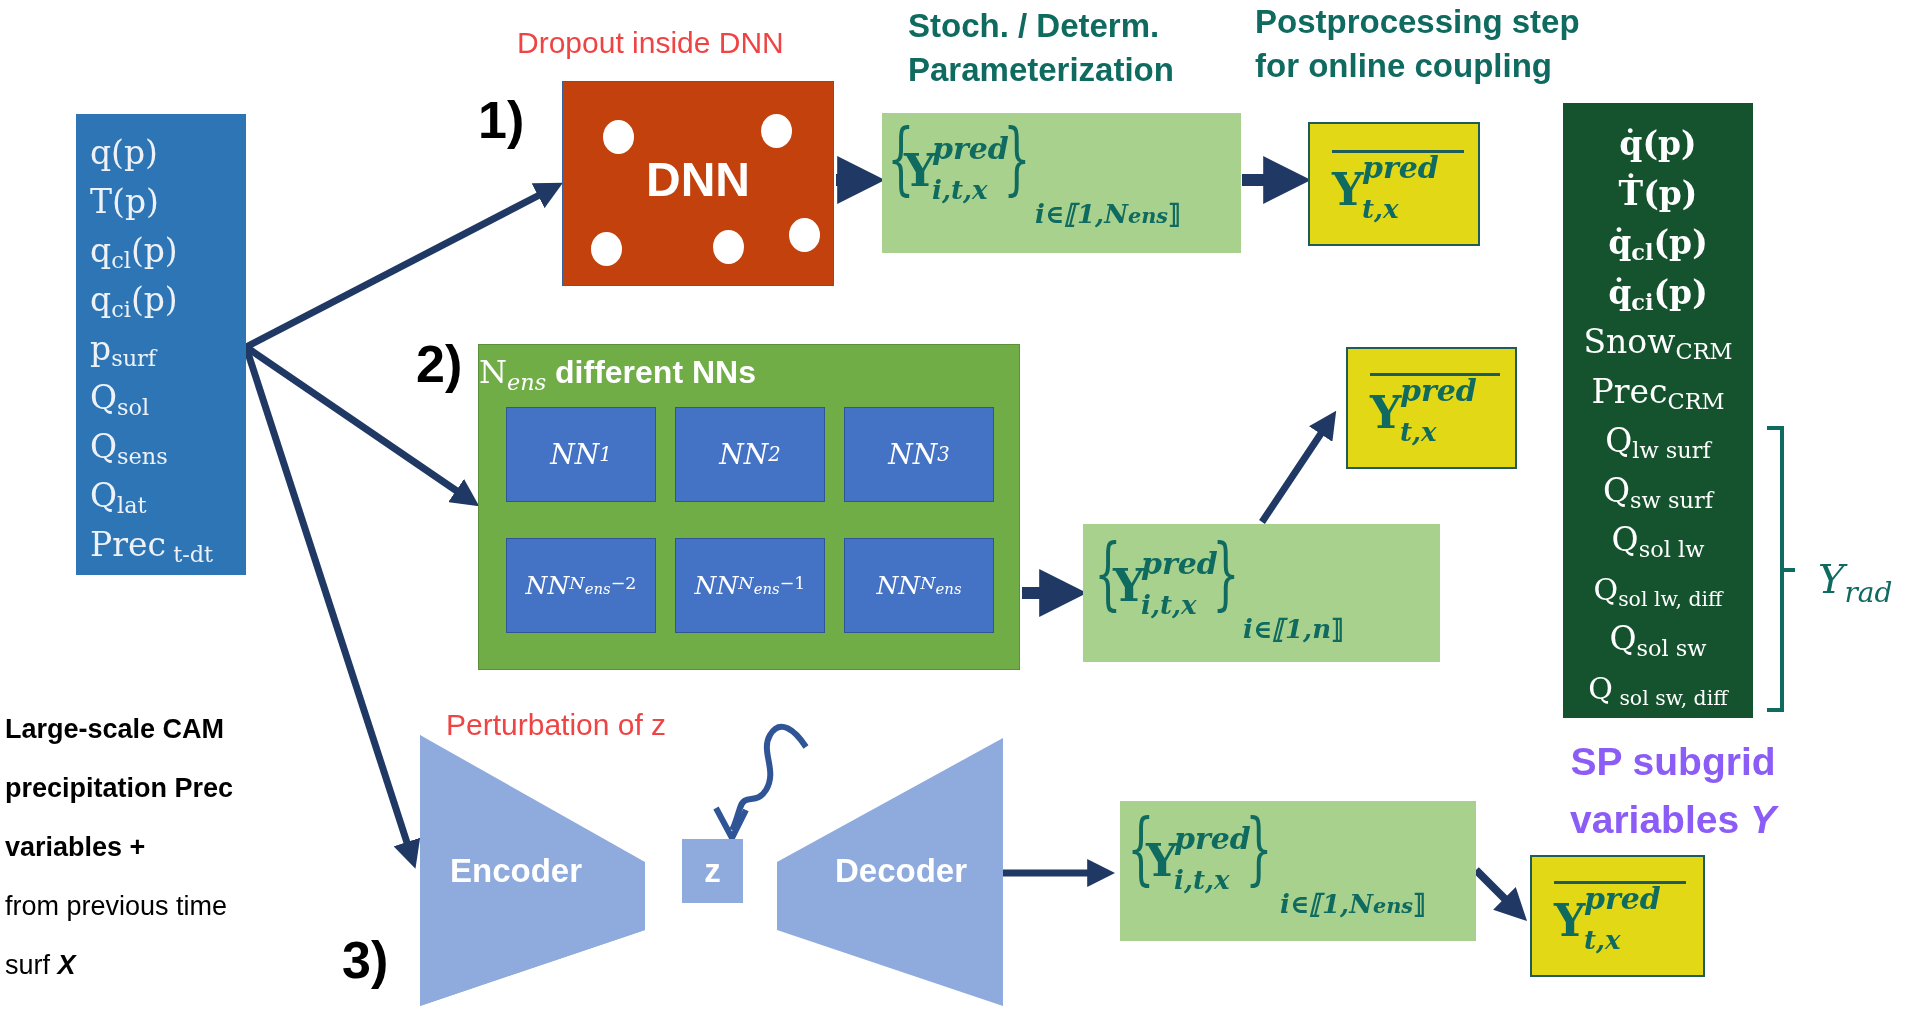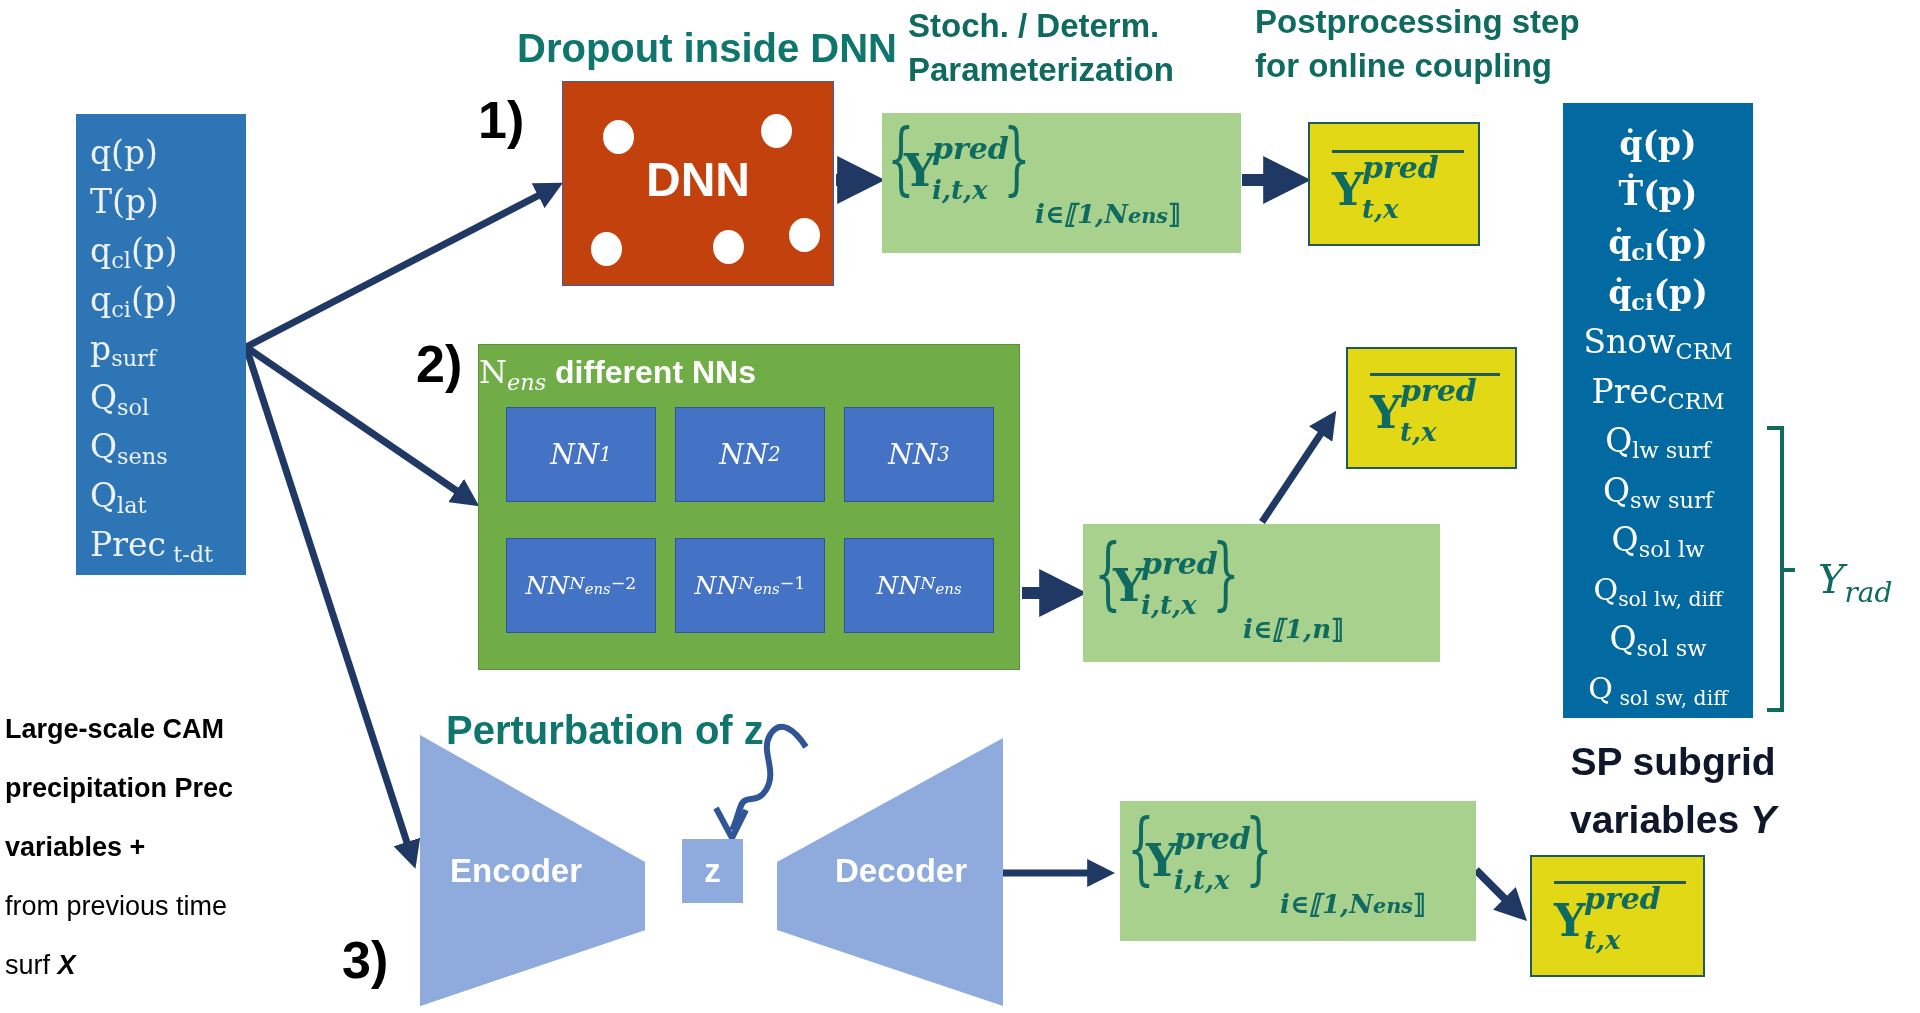--- a/index.html
+++ b/index.html
@@ -7,21 +7,21 @@
          font-family:"DejaVu Sans", sans-serif; }
   .abs { position:absolute; }
 
   
   #input-box { left:76px; top:114px; width:170px; height:461px; background:#2e75b6; color:#eef2f7;
                padding:14px 0 0 14px; box-sizing:border-box; }
   #input-box .var { font-family:"DejaVu Serif", serif; font-size:33px; line-height:49px; white-space:nowrap; }
   #input-box sub, .teal-box sub { font-size:0.68em; vertical-align:-0.28em; line-height:0; }
 
   .header-teal { color:#0f6a5f; font-weight:bold; font-size:33px; line-height:44px; font-family:"Liberation Sans", sans-serif; }
-  .header-black { color:#0f766e; font-weight:bold; font-size:40px; font-family:"Liberation Sans", sans-serif; }
+  .header-black { color:#ef4444; font-weight:normal; font-size:30px; font-family:"Liberation Sans", sans-serif; }
   .step { color:#000; font-weight:bold; font-size:52px; font-family:"Liberation Sans", sans-serif; }
 
   #dnn-box { left:562px; top:81px; width:272px; height:205px; background:#c2410c; border:1px solid #3a5f9e; box-sizing:border-box; }
   #dnn-box .dot { position:absolute; width:31px; height:34px; border-radius:50%; background:#fff; }
   #dnn-label { position:absolute; left:0; right:0; top:70px; text-align:center; color:#fff; font-weight:bold; font-size:48px; font-family:"Liberation Sans", sans-serif; }
 
   .pred-set { background:#a9d18e; color:#0f6a5f; }
   .pred-mean { background:#e2d816; border:2px solid #1f5c57; box-sizing:border-box; color:#0f6a5f; }
   .math { font-family:"DejaVu Serif", serif; color:#0f6a5f; }
   .brace { position:absolute; font-size:78px; font-weight:normal; line-height:1; font-family:"DejaVu Serif", serif; transform:scaleX(0.55); }
@@ -34,32 +34,32 @@
 
   #nn-box { left:478px; top:344px; width:542px; height:326px; background:#70ad47; border:1px solid #5b8f3a; box-sizing:border-box; }
   #nn-title { position:absolute; left:0; right:0; top:8px; text-align:left; color:#fff; font-size:32px; font-weight:bold; font-family:"Liberation Sans", sans-serif; }
   #nn-title .nens { font-family:"DejaVu Serif", serif; font-weight:normal; }
   #nn-title .nens i { font-size:0.7em; vertical-align:-0.3em; }
   .nn-cell { position:absolute; width:150px; height:95px; background:#4472c4; border:1px solid #2f5597; box-sizing:border-box;
              color:#fff; font-family:"DejaVu Serif", serif; font-style:italic; font-size:28px; display:flex; align-items:center; justify-content:center; white-space:nowrap; }
   .nn-cell sub { font-size:0.7em; }
   .nn-cell sub sub { font-size:0.85em; }
 
-  .teal-box { left:1563px; top:103px; width:190px; height:615px; background:#0369a1; color:#fff; text-align:center;
+  .teal-box { left:1563px; top:103px; width:190px; height:615px; background:#14532d; color:#fff; text-align:center;
               font-family:"DejaVu Serif", serif; padding-top:16px; box-sizing:border-box; }
   .teal-box .tv { font-size:33px; line-height:49.5px; white-space:nowrap; }
   .teal-box .tv.b { font-weight:bold; }
 
   #yrad { left:1818px; top:556px; color:#0f6a5f; font-family:"DejaVu Serif", serif; font-style:italic; font-weight:normal; font-size:40px; }
   #yrad sub { font-size:0.7em; }
 
   .left-caption { left:5px; top:700px; color:#000000; font-size:27px; line-height:59px; font-family:Liberation Sans, sans-serif; }
   .left-caption .b { font-weight:bold; }
 
-  .sp-caption { left:1570px; top:733px; color:#0f172a; font-weight:bold; font-size:39px; line-height:58px; text-align:center; font-family:"Liberation Sans", sans-serif; }
+  .sp-caption { left:1570px; top:733px; color:#8b5cf6; font-weight:bold; font-size:39px; line-height:58px; text-align:center; font-family:"Liberation Sans", sans-serif; }
 
   .ae-label { position:absolute; color:#fff; font-weight:bold; font-size:33px; font-family:"Liberation Sans", sans-serif; }
   #z-box { left:682px; top:839px; width:61px; height:64px; background:#8faadc; color:#fff; font-weight:bold; font-size:33px;
            display:flex; align-items:center; justify-content:center; font-family:"Liberation Sans", sans-serif; }
 </style>
 </head>
 <body>
 
 <svg class="abs" style="left:0;top:0" width="1920" height="1013">
   <defs>

